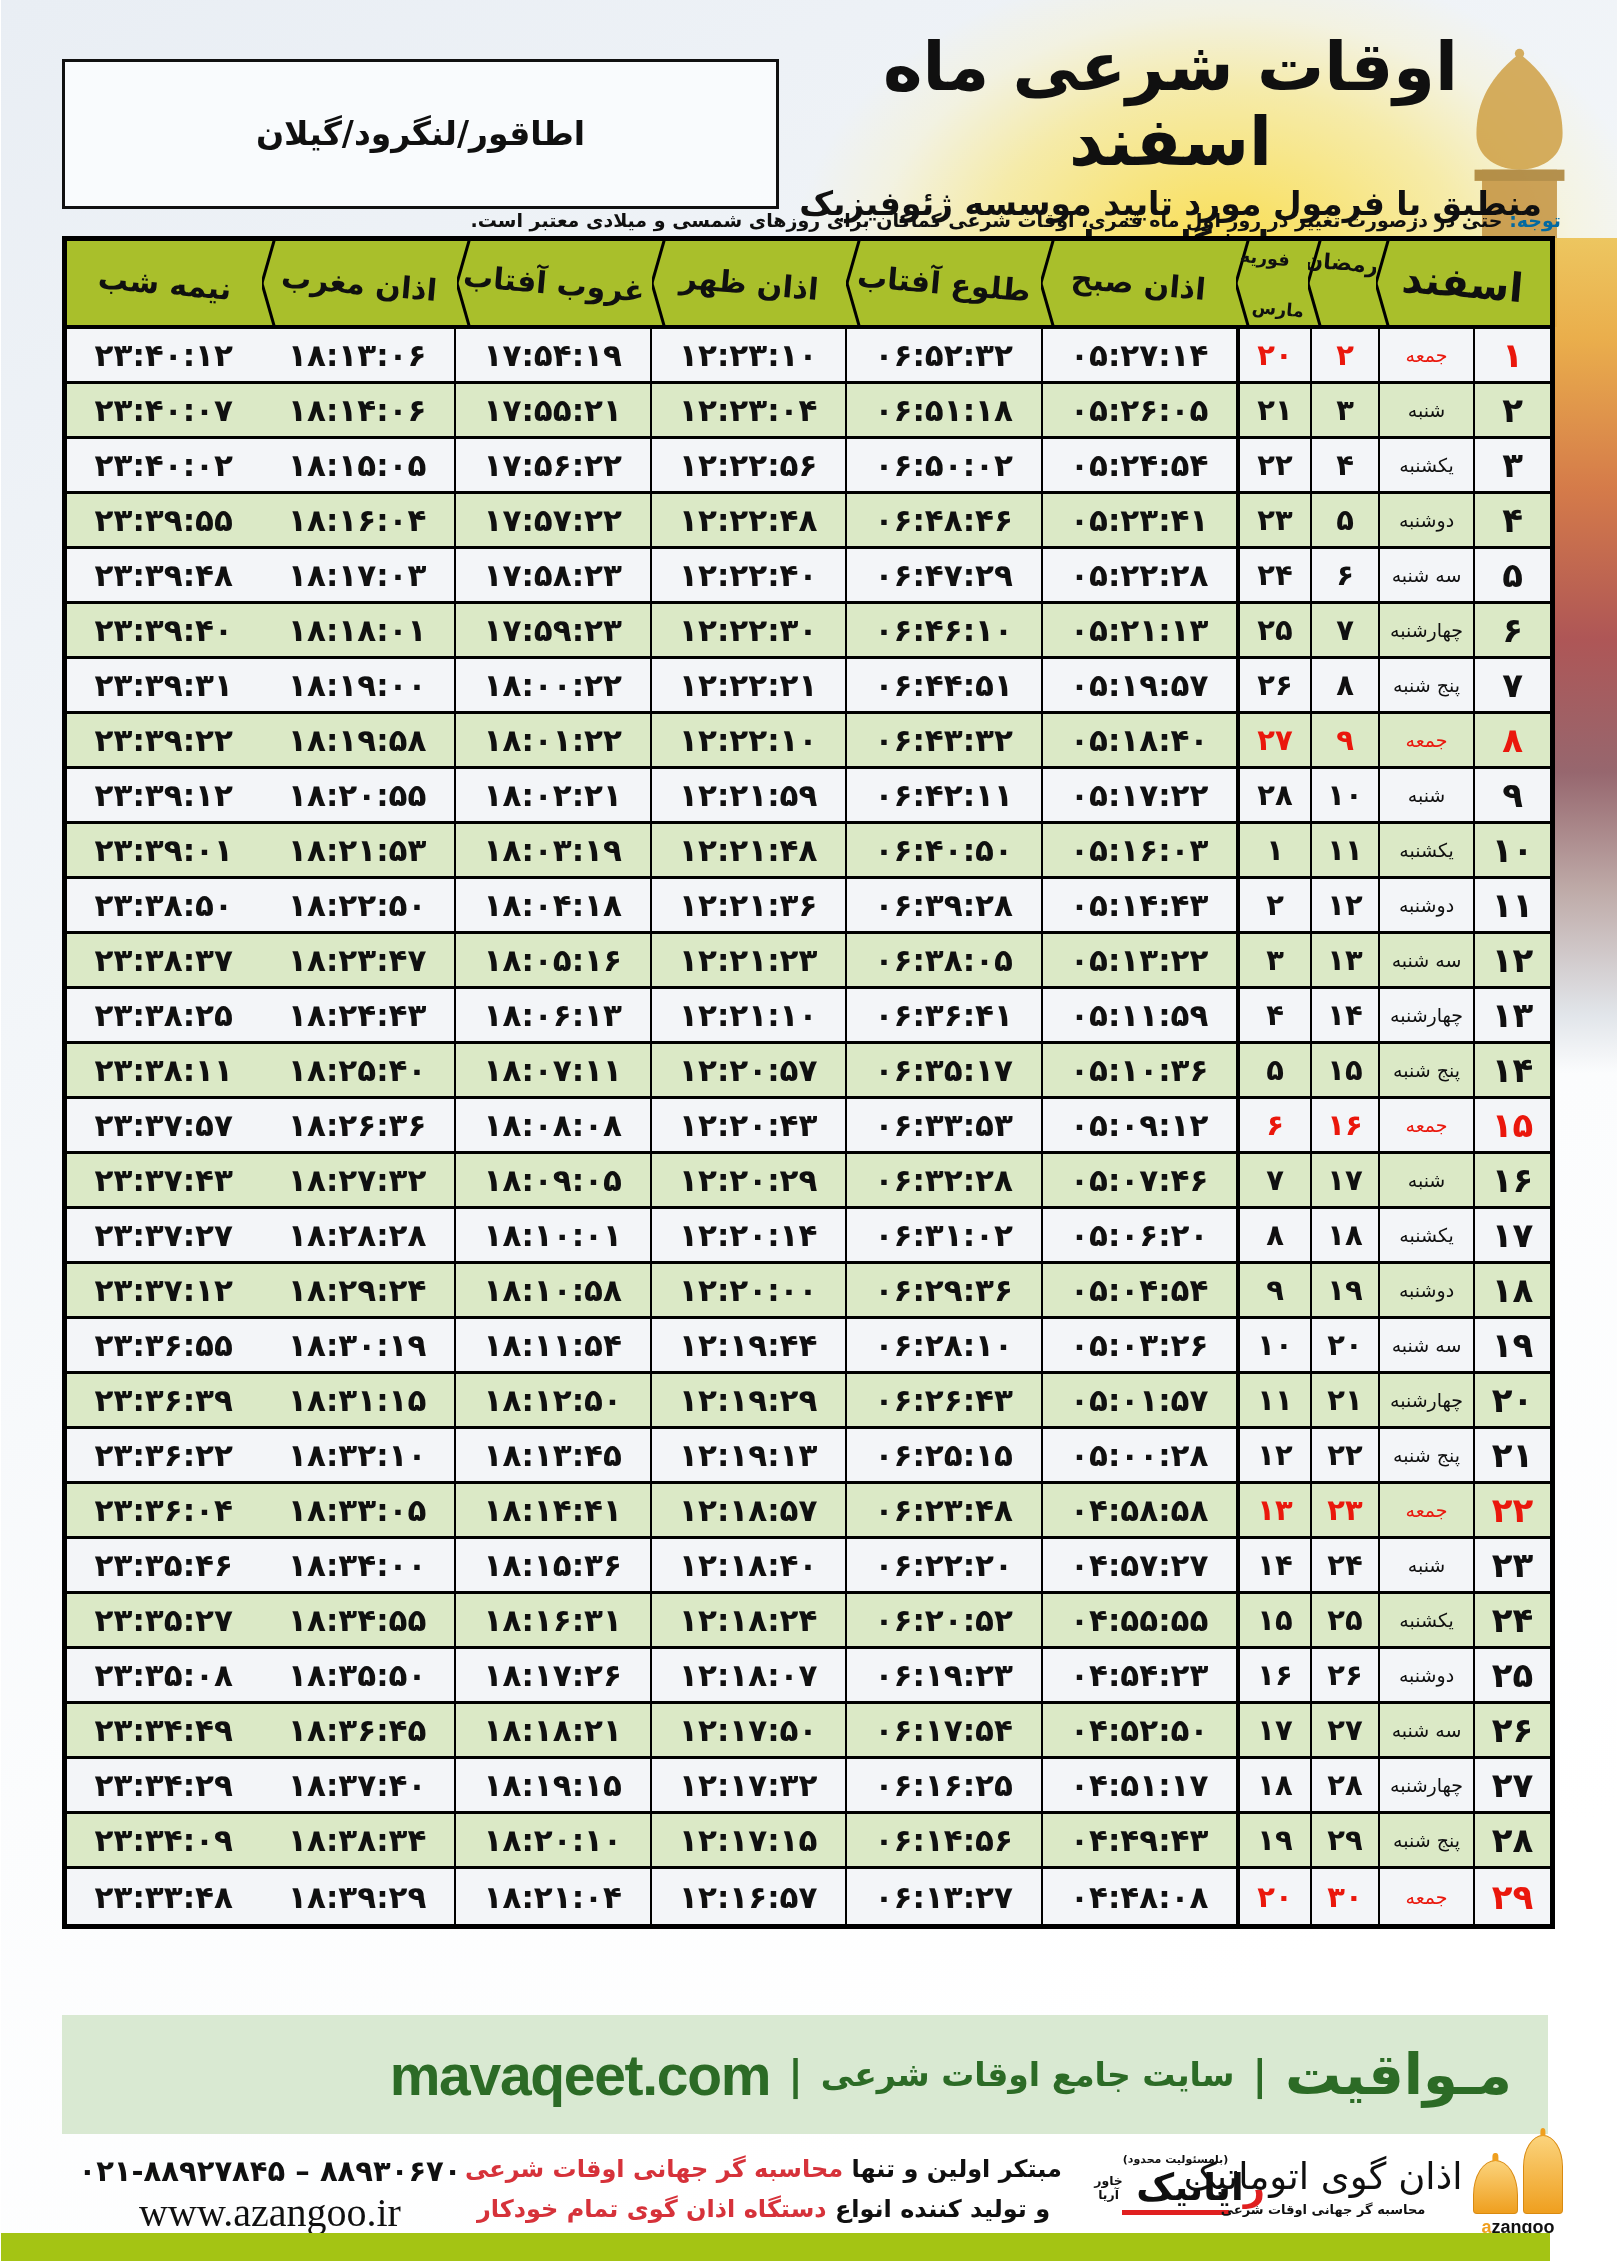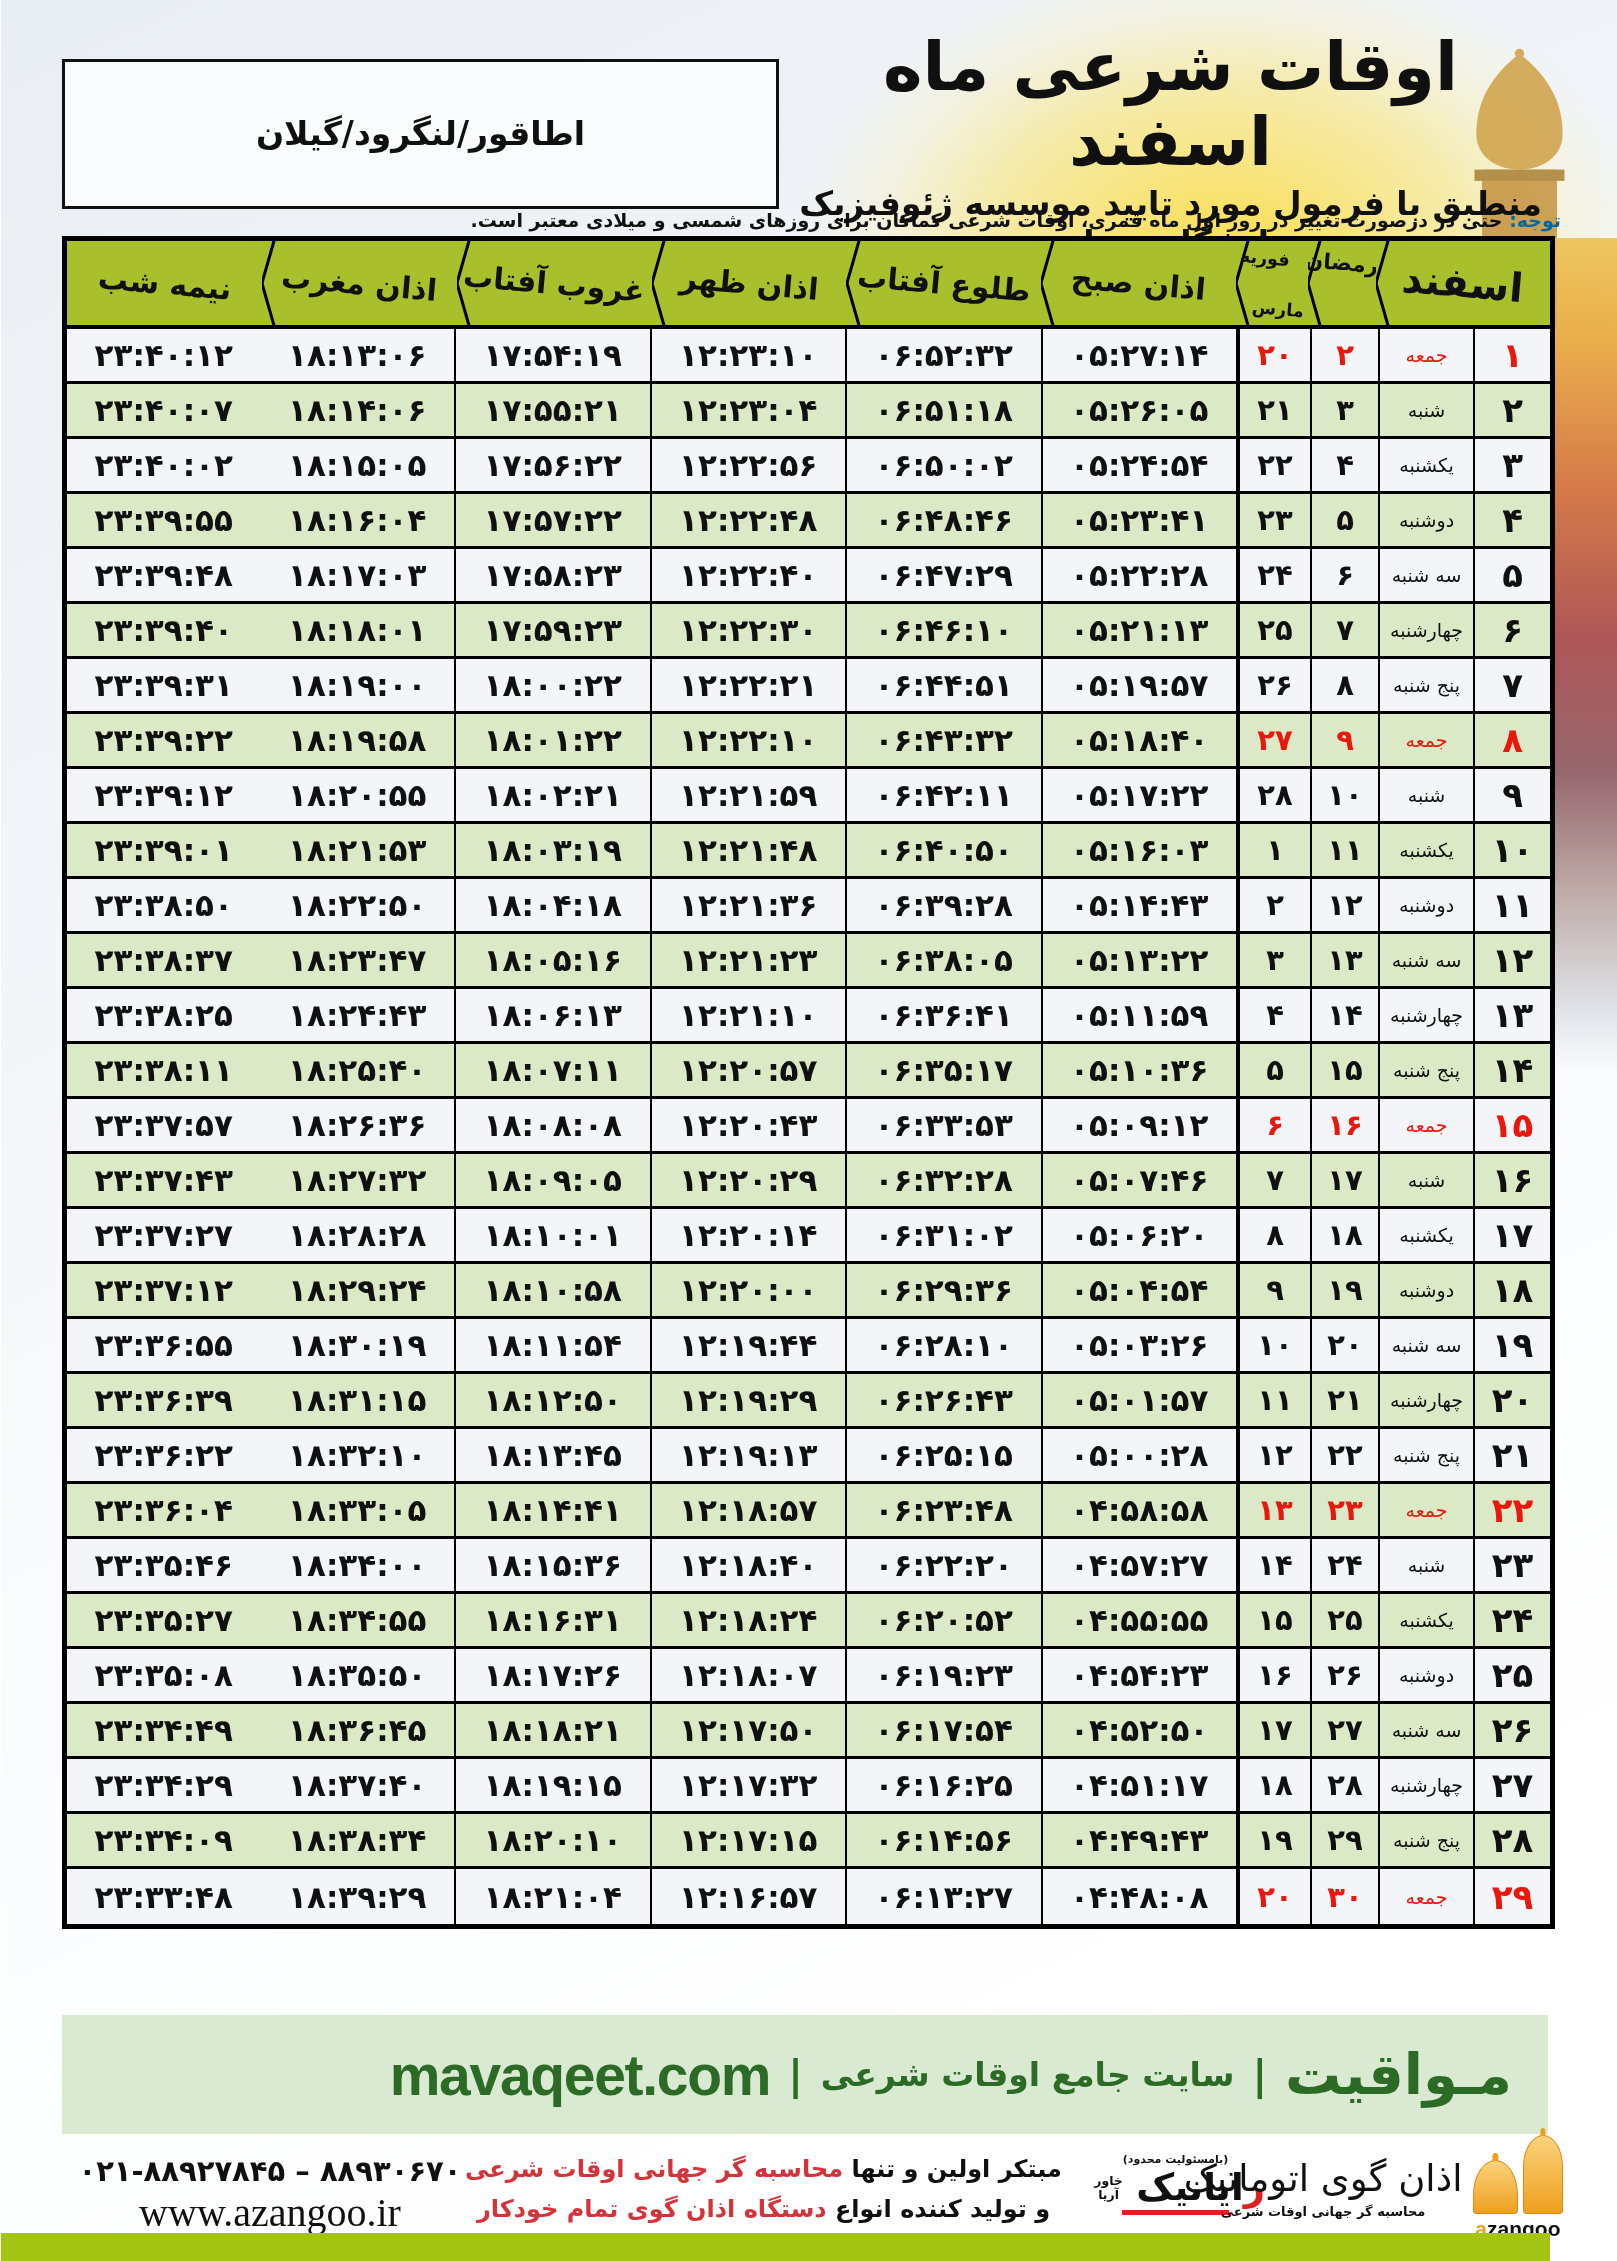--- a/index.html
+++ b/index.html
@@ -91,21 +91,21 @@
   .ray-bar{height:4.6px;width:60%;background:#e02020;margin:1.3px auto 0;}
   .azangoo{position:absolute;left:1282px;top:2135px;width:281px;z-index:2;
     display:flex;direction:rtl;align-items:center;gap:10.4px;}
   .az-domes{display:flex;align-items:flex-end;gap:5.2px;flex-direction:row;}
   .dome{background:linear-gradient(#fbd37c,#ef9f1f);border:1.3px solid #d98a10;position:relative;}
   .dome::after{content:"";position:absolute;top:-7.8px;left:50%;transform:translateX(-50%);
     width:5.2px;height:7.8px;background:#ef9f1f;border-radius:50% 50% 0 0;}
   .d-tall{width:38px;height:77px;border-radius:50% 50% 3.9px 3.9px / 40% 40% 3.9px 3.9px;}
   .d-small{width:43px;height:52px;border-radius:50% 50% 3.9px 3.9px / 65% 65% 3.9px 3.9px;}
   .az-col{display:flex;flex-direction:column;align-items:center;}
-  .az-brand{font-size:21px;font-weight:bold;font-family:"Liberation Sans",sans-serif;direction:ltr;margin-top:2.6px;}
+  .az-brand{font-size:18px;font-weight:bold;font-family:"Liberation Sans",sans-serif;direction:ltr;margin-top:2.6px;}
   .az-a{color:#ef9f1f;}
   .az-texts{text-align:center;}
   .az-title{font-size:37px;font-weight:normal;white-space:nowrap;}
   .az-sub{font-size:13px;font-weight:bold;margin-top:3.9px;white-space:nowrap;}
   .lime-bar{position:absolute;left:0;top:2233px;width:1550px;height:29px;z-index:2;background:#a4c414;}
 </style>
 </head>
 <body>
 
 <div class="bg-glow"></div>

